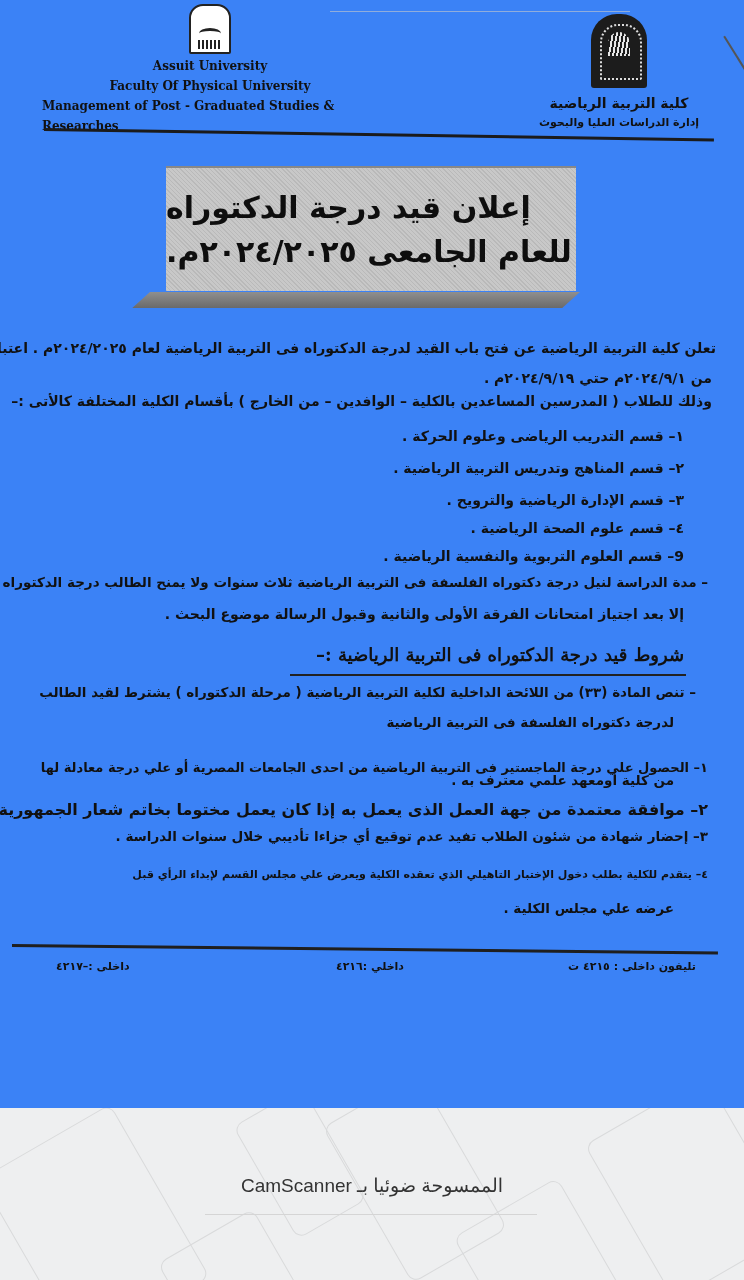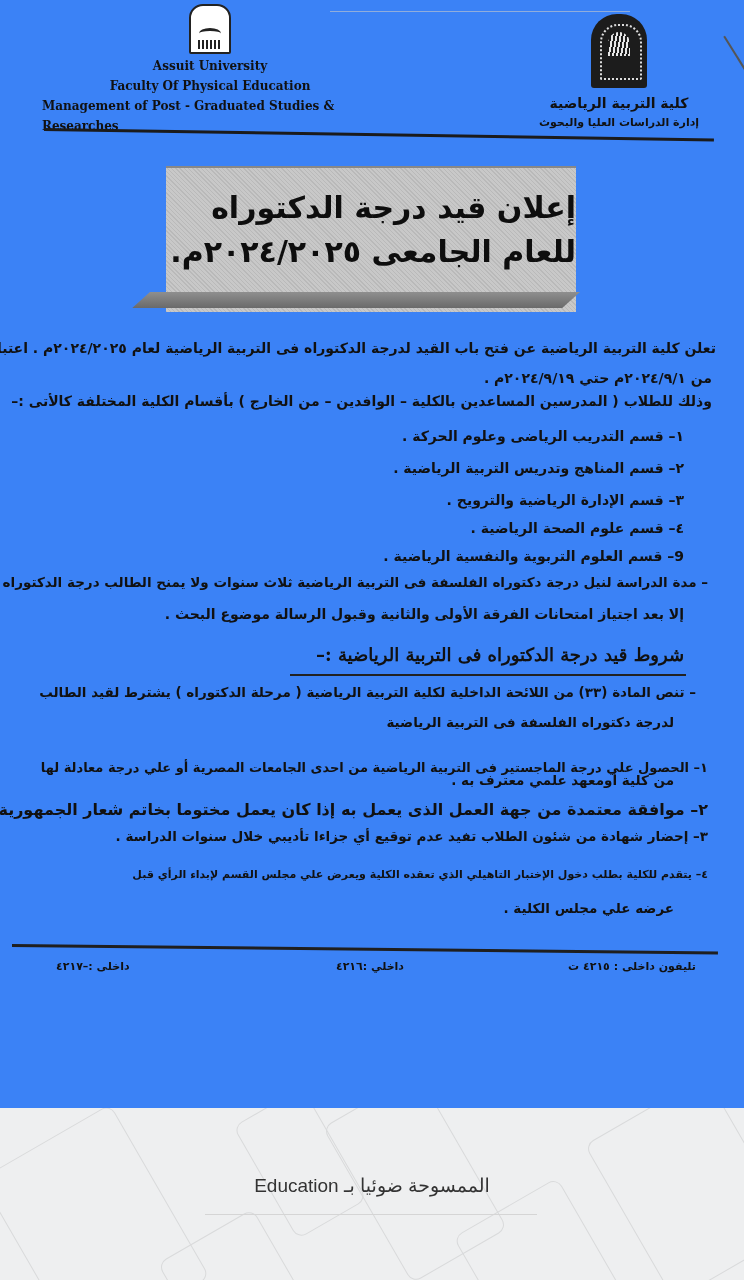--- a/index.html
+++ b/index.html
@@ -41,23 +41,23 @@
     .ar-hdr1 { font-weight: bold; font-size: 14px; line-height: 22px; }
     .ar-hdr2 { font-weight: bold; font-size: 11px; line-height: 18px; }
 
     .rule-top {
       position: absolute; left: 44px; top: 128px; width: 670px; height: 3px;
       background: #1b1b1b; transform: rotate(0.9deg); transform-origin: left center;
     }
 
     
     .title-box {
-      position: absolute; left: 166px; top: 166px; width: 410px; height: 146px;
+      position: absolute; left: 166px; top: 166px; width: 410px; height: 125px;
       background: repeating-linear-gradient(45deg,#b9b9b9 0 1px,#c8c8c8 1px 3px);
-      border-top: 2px solid #888; direction: rtl; text-align: right;
+      border-top: 2px solid #888; direction: rtl; text-align: left;
     }
     .title-box .t1, .title-box .t2 { font-weight: bold; font-size: 30px; line-height: 44px; color: #0e0e0e; }
     .title-box .t1 { margin-top: 18px; }
     .title-shelf {
       position: absolute; left: 150px; top: 292px; width: 430px; height: 16px;
       background: linear-gradient(#8f8f8f,#6a6a6a); transform: skewX(-48deg); transform-origin: left top;
     }
     .line { position: absolute; white-space: nowrap; }
     .num-item { position: absolute; white-space: nowrap; }
 
@@ -88,21 +88,21 @@
 </head>
 <body>
 
 <div class="page">
   <div class="top-scribble"></div>
   <div class="corner-mark"></div>
 
   <div class="hdr-left">
     <div class="logo-left"></div>
     <div class="en-line l1">Assuit University</div>
-    <div class="en-line">Faculty Of  Physical  Education</div>
+    <div class="en-line">Faculty Of  Physical  University</div>
     <div class="en-line l3">Management of   Post - Graduated Studies &amp; Researches</div>
   </div>
 
   <div class="hdr-right">
     <div class="logo-right"></div>
     <div class="ar-hdr1">كلية التربية الرياضية</div>
     <div class="ar-hdr2">إدارة الدراسات العليا والبحوث</div>
   </div>
 
   <div class="rule-top"></div>
@@ -145,15 +145,15 @@
   <div class="phone" style="left:56px;">داخلى :–٤٢١٧</div>
 </div>
 
 <div class="footer">
   <div class="shape" style="left:20px; top:20px; width:150px; height:200px;"></div>
   <div class="shape" style="left:260px; top:-10px; width:80px; height:130px;"></div>
   <div class="shape" style="left:360px; top:-20px; width:110px; height:180px;"></div>
   <div class="shape" style="left:480px; top:90px; width:120px; height:140px;"></div>
   <div class="shape" style="left:620px; top:-10px; width:140px; height:180px;"></div>
   <div class="shape" style="left:180px; top:120px; width:110px; height:120px;"></div>
-  <div class="footer-text">الممسوحة ضوئيا بـ Education</div>
+  <div class="footer-text">الممسوحة ضوئيا بـ CamScanner</div>
   <div class="footer-rule"></div>
 </div>
 
 </body></html>

